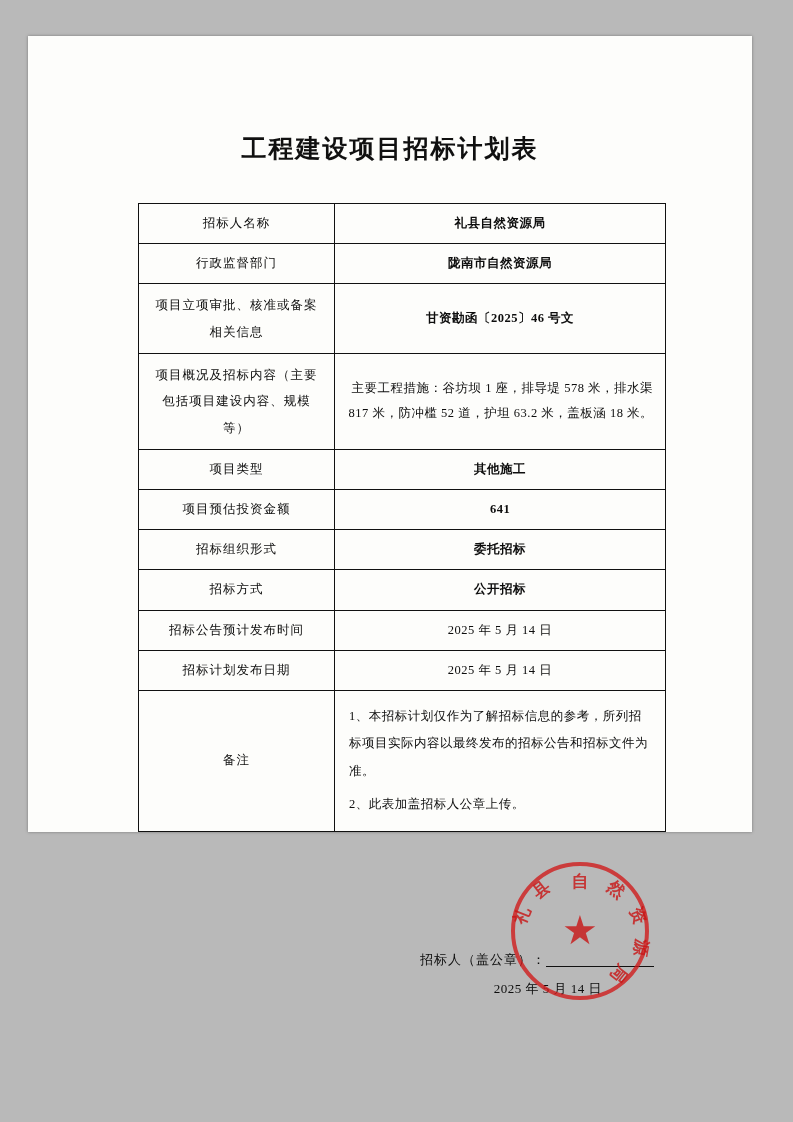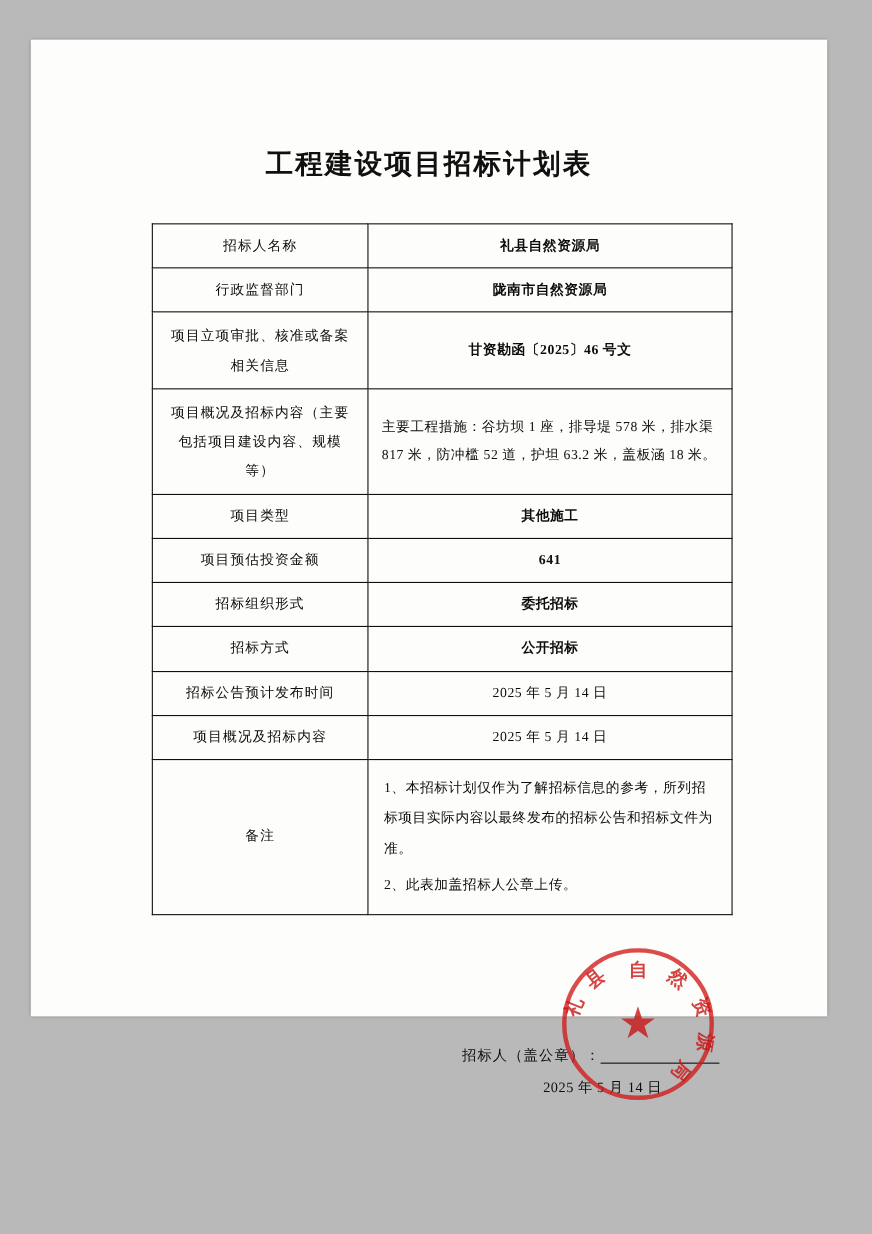--- a/index.html
+++ b/index.html
@@ -17,21 +17,21 @@
     width: 793px;
     height: 1122px;
     background: #b9b9b9;
     overflow: hidden;
   }
   .paper {
     position: absolute;
     left: 28px;
     top: 36px;
     width: 724px;
-    height: 888px;
+    height: 796px;
     background: #fdfdfb;
     box-shadow: 0 0 3px rgba(0,0,0,0.35);
   }
   .paper-inner {
     position: absolute;
     left: 0; top: 0; right: 0; bottom: 0;
     padding: 0;
   }
   .doc-title {
     position: absolute;
@@ -79,21 +79,21 @@
     font-weight: bold;
     font-size: 13.5px;
     letter-spacing: 0.5px;
   }
   td.value.small {
     font-weight: normal;
     font-size: 12.5px;
     letter-spacing: 0.5px;
   }
   td.value.left {
-    text-align: left;
+    text-align: right;
     font-weight: normal;
     font-size: 12.5px;
     line-height: 2.05;
     padding: 22px 12px;
   }
   td.value.note {
     text-align: left;
     font-weight: normal;
     font-size: 12.5px;
     line-height: 2.2;
@@ -227,21 +227,21 @@
           </tr>
           <tr>
             <td class="label">招标方式</td>
             <td class="value">公开招标</td>
           </tr>
           <tr>
             <td class="label">招标公告预计发布时间</td>
             <td class="value small">2025 年 5 月 14 日</td>
           </tr>
           <tr>
-            <td class="label">项目概况及招标内容</td>
+            <td class="label">招标计划发布日期</td>
             <td class="value small">2025 年 5 月 14 日</td>
           </tr>
           <tr>
             <td class="label">备注</td>
             <td class="value note">
               <p class="note-p">1、本招标计划仅作为了解招标信息的参考，所列招标项目实际内容以最终发布的招标公告和招标文件为准。</p>
               <p class="note-p">2、此表加盖招标人公章上传。</p>
             </td>
           </tr>
         </tbody>

